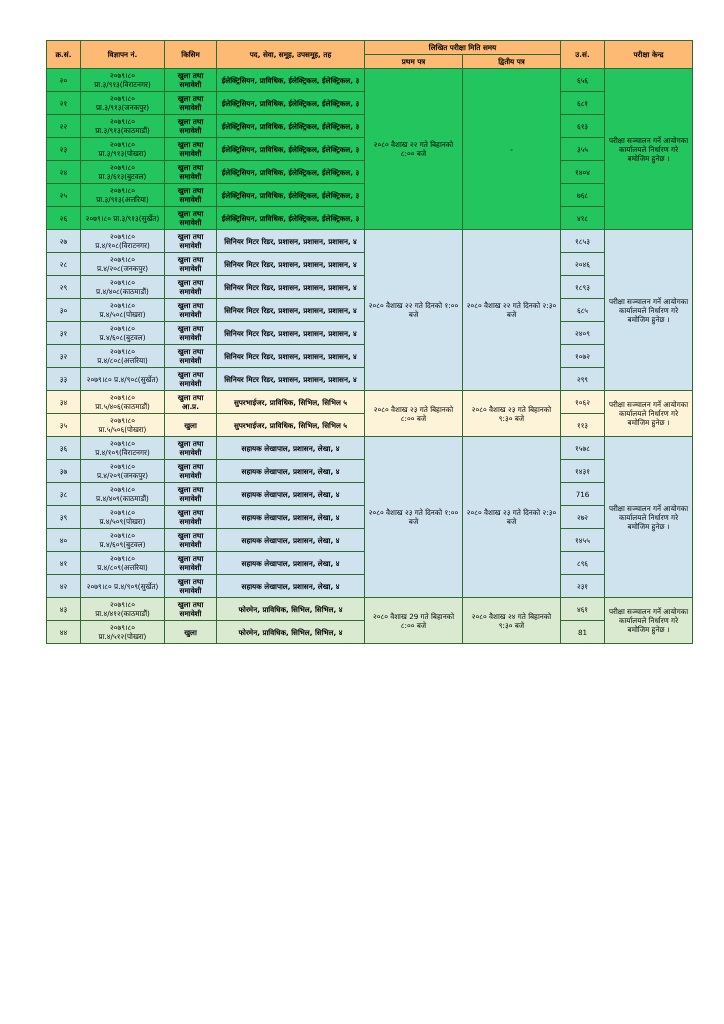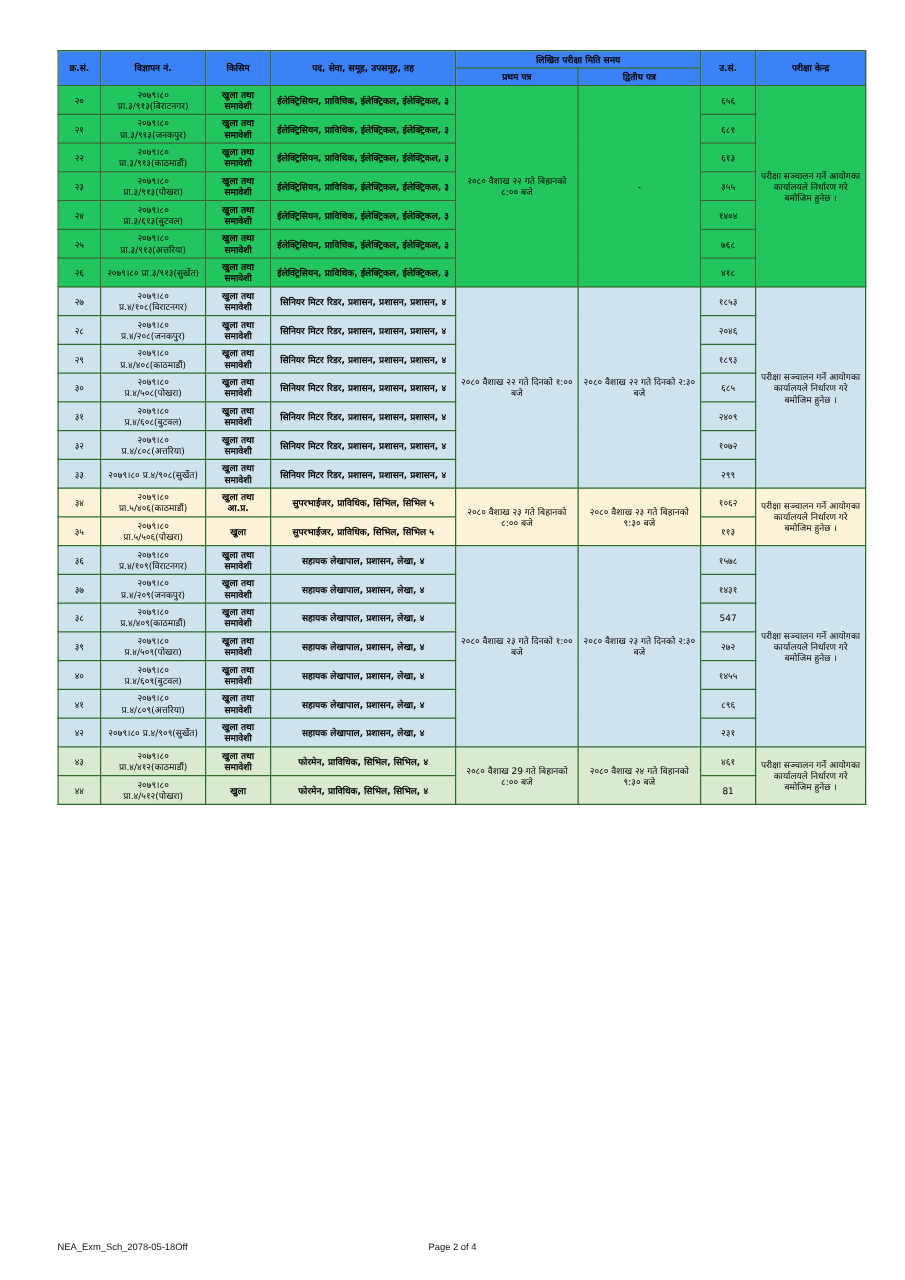--- a/index.html
+++ b/index.html
@@ -29,21 +29,21 @@
   table.exam td, table.exam th {
     border: 1px solid #2f6b2f;
     padding: 2px 3px;
     font-size: 7.2px;
     line-height: 1.25;
     vertical-align: middle;
     text-align: center;
     word-wrap: break-word;
   }
   thead th {
-    background: #3b82f6;
+    background: #fdba74;
     font-weight: bold;
     font-size: 7.4px;
     padding: 4px 2px;
   }
   .col-sn { width: 34px; }
   .col-ad { width: 84px; }
   .col-kism { width: 52px; }
   .col-post { width: 148px; }
   .col-p1 { width: 98px; }
   .col-p2 { width: 98px; }
@@ -255,21 +255,21 @@
           <td>२०७९।८०<br>प्र.४/२०९(जनकपुर)</td>
           <td class="left">खुला तथा समावेशी</td>
           <td class="left">सहायक लेखापाल, प्रशासन, लेखा, ४</td>
           <td>१४३१</td>
         </tr>
         <tr class="g-blue">
           <td>३८</td>
           <td>२०७९।८०<br>प्र.४/४०९(काठमाडौं)</td>
           <td class="left">खुला तथा समावेशी</td>
           <td class="left">सहायक लेखापाल, प्रशासन, लेखा, ४</td>
-          <td>547</td>
+          <td>716</td>
         </tr>
         <tr class="g-blue">
           <td>३९</td>
           <td>२०७९।८०<br>प्र.४/५०९(पोखरा)</td>
           <td class="left">खुला तथा समावेशी</td>
           <td class="left">सहायक लेखापाल, प्रशासन, लेखा, ४</td>
           <td>२७२</td>
         </tr>
         <tr class="g-blue">
           <td>४०</td>
@@ -305,19 +305,14 @@
         <tr class="g-green">
           <td>४४</td>
           <td>२०७९।८०<br>प्रा.४/५१२(पोखरा)</td>
           <td class="left">खुला</td>
           <td class="left">फोरमेन, प्राविधिक, सिभिल, सिभिल, ४</td>
           <td>81</td>
         </tr>
       </tbody>
   </table>
 
-  <div class="footer">
-    <span class="left">NEA_Exm_Sch_2078-05-18Off</span>
-    <span class="center">Page 2 of 4</span>
-    <span class="right"></span>
-  </div>
 
 </div>
 
 </body></html>

